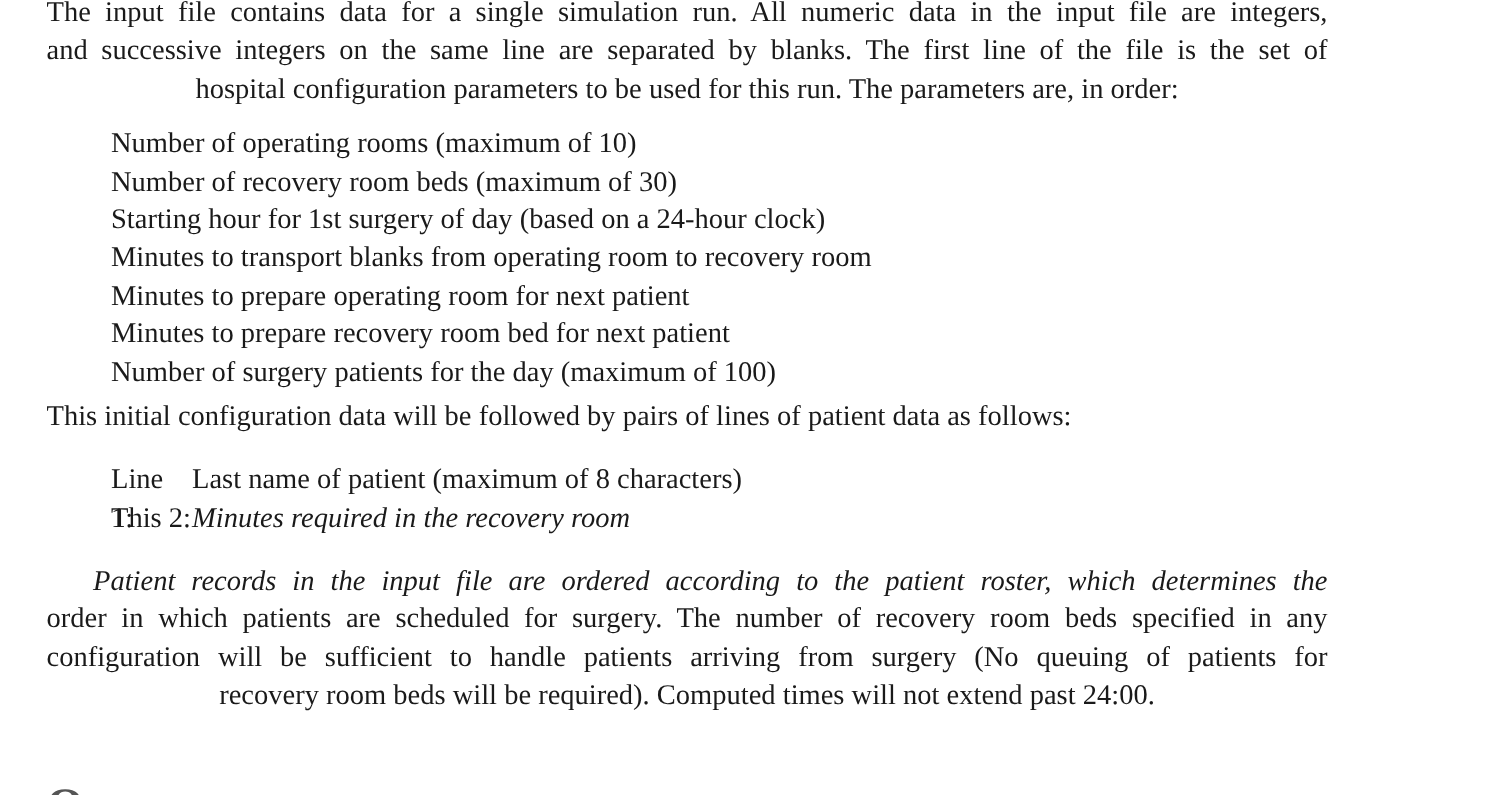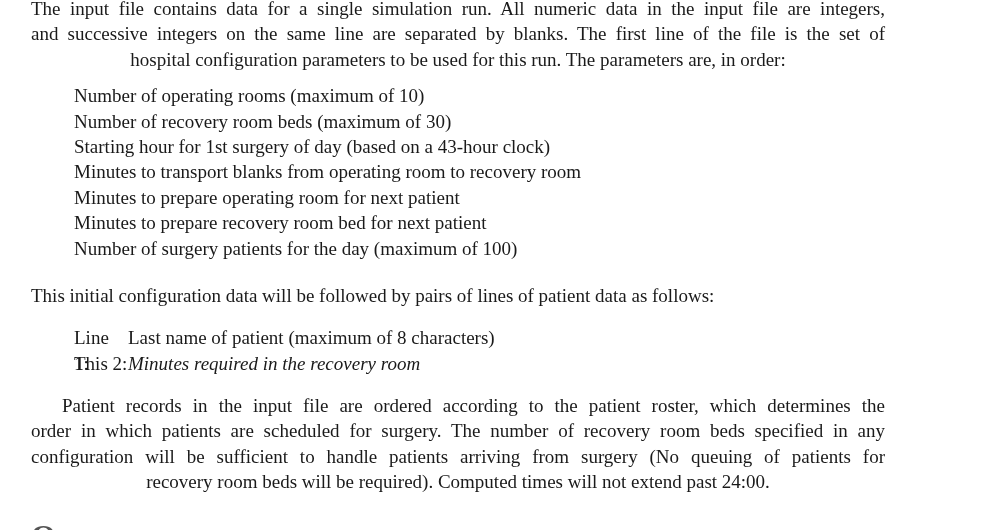--- a/index.html
+++ b/index.html
@@ -22,29 +22,29 @@
   .jline {
     text-align: justify;
     text-align-last: justify;
     height: 25.4px;
     overflow: visible;
   }
   .jline-last {
     text-align: center;
     height: 25.4px;
   }
-  .indent-first { text-indent: 31px; }
+  .indent-first { text-indent: 31px; font-style: italic; }
 
   .param-list {
     margin-top: 11px;
     margin-left: 43px;
   }
   .param-item { height: 25.4px; }
 
-  .p2 { margin-top: 22px; height: 25.4px; }
+  .p2 { margin-top: 4px; height: 25.4px; }
 
   .patient-lines {
     margin-top: 17px;
     margin-left: 43px;
   }
   .pl-row { display: flex; height: 25.4px; }
   .pl-label { flex: 0 0 54px; }
   .pl-col1-fixed { flex: 0 0 355px; }
   .pl-col1 { flex: 0 1 auto; }
   .pl-col2 { flex: 0 1 auto; font-style: italic; }
@@ -69,21 +69,21 @@
 
     <div>
       <div class="jline">The input file contains data for a single simulation run. All numeric data in the input file are integers,</div>
       <div class="jline">and successive integers on the same line are separated by blanks. The first line of the file is the set of</div>
       <div class="jline-last">hospital configuration parameters to be used for this run. The parameters are, in order:</div>
     </div>
 
     <div class="param-list">
       <div class="param-item">Number of operating rooms (maximum of 10)</div>
       <div class="param-item">Number of recovery room beds (maximum of 30)</div>
-      <div class="param-item">Starting hour for 1st surgery of day (based on a 43-hour clock)</div>
+      <div class="param-item">Starting hour for 1st surgery of day (based on a 24-hour clock)</div>
       <div class="param-item">Minutes to transport blanks from operating room to recovery room</div>
       <div class="param-item">Minutes to prepare operating room for next patient</div>
       <div class="param-item">Minutes to prepare recovery room bed for next patient</div>
       <div class="param-item">Number of surgery patients for the day (maximum of 100)</div>
     </div>
 
     <div class="p2">This initial configuration data will be followed by pairs of lines of patient data as follows:</div>
 
     <div class="patient-lines">
       <div class="pl-row">

